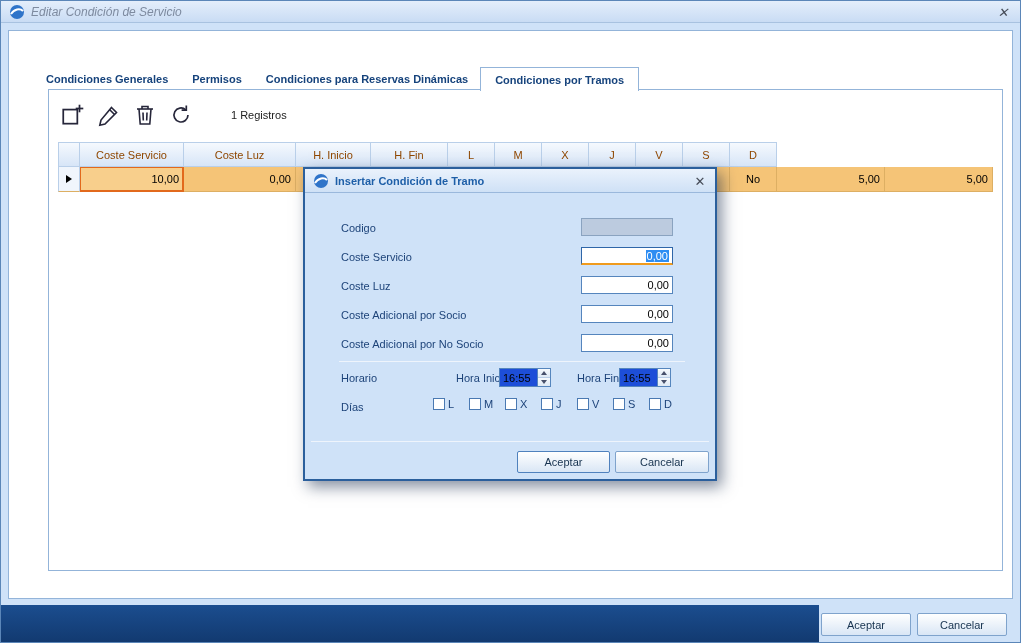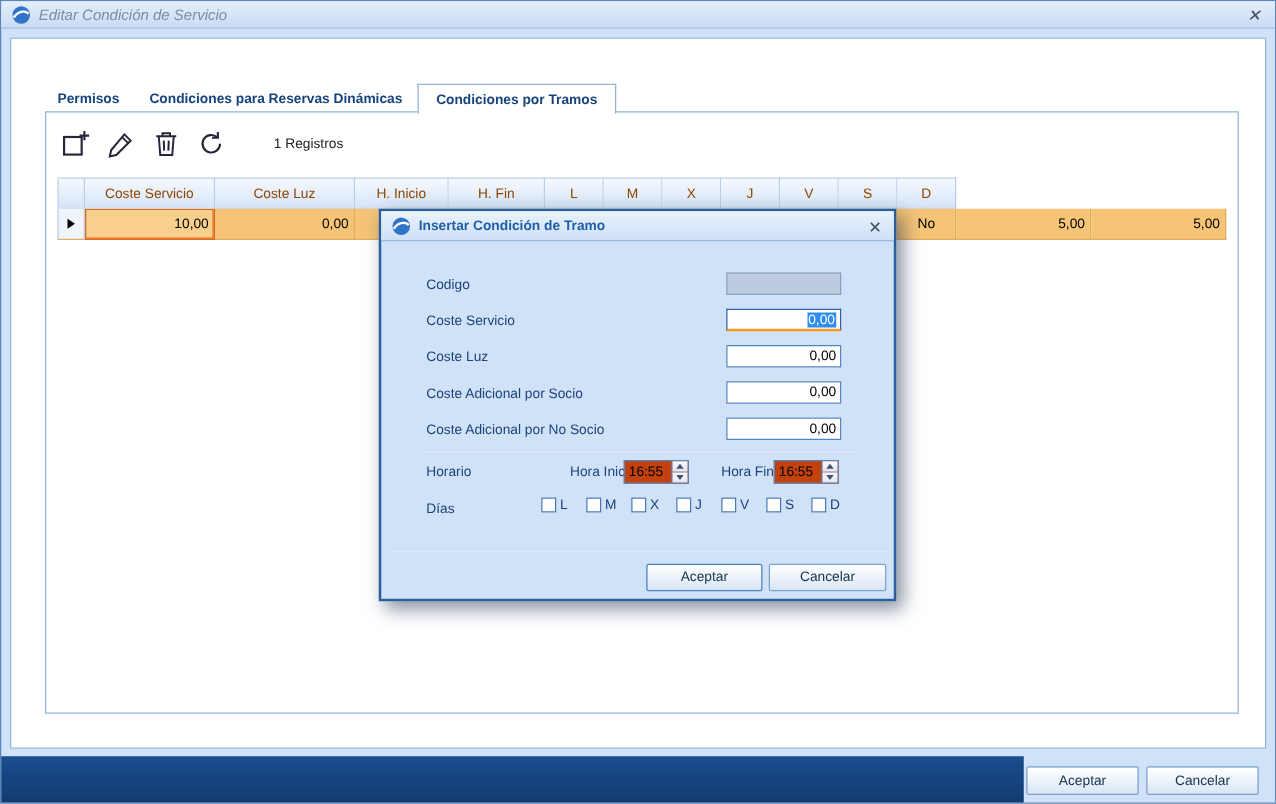--- a/index.html
+++ b/index.html
@@ -40,21 +40,21 @@
   .tab {
     height:22px; padding:0 12px; display:flex; align-items:center;
     font-size:11px; font-weight:bold; color:#16437c; cursor:default;
   }
   .tab.active {
     height:24px; background:#ffffff;
     border:1px solid #93b4d9; border-bottom:none;
     margin-bottom:-1px; padding:0 14px;
   }
   .tabpage {
-    position:absolute; left:35px; top:88px; width:955px; height:482px;
+    position:absolute; left:47px; top:88px; width:955px; height:482px;
     background:#ffffff; border:1px solid #93b4d9; z-index:2;
   }
   
   .toolbar {
     position:absolute; left:10px; top:10px; height:30px;
     display:flex; align-items:center; gap:8px;
   }
   .tool-btn { width:28px; height:28px; display:flex; align-items:center; justify-content:center; cursor:default; }
   .records { font-size:11px; color:#222; margin-left:28px; }
   
@@ -108,21 +108,21 @@
     background:#fff; border:1px solid #5585bd;
     font-size:11px; color:#000;
     display:flex; align-items:center; justify-content:flex-end; padding:0 3px;
   }
   .tb-disabled { background:#bccbdf; border-color:#8aa3c0; }
   .tb-focus { border-color:#2f66a8; border-bottom:2px solid #f09b1d; }
   .sel { background:#2e8df2; color:#fff; padding:0 1px; }
   .hrline { position:absolute; height:1px; background:#aac4e2; border-bottom:1px solid #eef4fc; }
   .spin {
     position:absolute; height:19px; width:52px;
-    background:#c2410c; border:1px solid #5585bd;
+    background:#1d4ed8; border:1px solid #5585bd;
     display:flex; align-items:stretch; font-size:11px;
   }
   .spin .val { flex:1; display:flex; align-items:center; padding-left:3px; }
   .spin-btns { width:13px; display:flex; flex-direction:column; border-left:1px solid #5585bd; }
   .spin-btn { flex:1; background:linear-gradient(#f7fafd,#dde8f4); display:flex; align-items:center; justify-content:center; cursor:default; }
   .spin-btn + .spin-btn { border-top:1px solid #b9cde6; }
   .tri-up { width:0; height:0; border-left:3px solid transparent; border-right:3px solid transparent; border-bottom:4px solid #47506b; }
   .tri-down { width:0; height:0; border-left:3px solid transparent; border-right:3px solid transparent; border-top:4px solid #47506b; }
   .day { position:absolute; display:flex; align-items:center; gap:3px; font-size:11px; color:#1d4379; }
   .cb { width:12px; height:12px; background:#fff; border:1px solid #4a79b2; display:inline-block; }
@@ -154,20 +154,21 @@
         <path d="M2 10 C 5 5, 11 4, 14 7" stroke="#ffffff" stroke-width="2" fill="none"></path>
       </svg>
     </span>
     <span class="ttl">Editar Condición de Servicio</span>
     <span class="close-x">✕</span>
   </div>
 
   <div class="panel"></div>
 
   <div class="tabs">
+    <div class="tab">Condiciones Generales</div>
     <div class="tab">Permisos</div>
     <div class="tab">Condiciones para Reservas Dinámicas</div>
     <div class="tab active">Condiciones por Tramos</div>
   </div>
 
   <div class="tabpage">
 
     <div class="toolbar">
       <span class="tool-btn">
         <svg viewBox="0 0 24 24" width="26" height="26" fill="none" stroke="#26263a" stroke-width="1.6">

